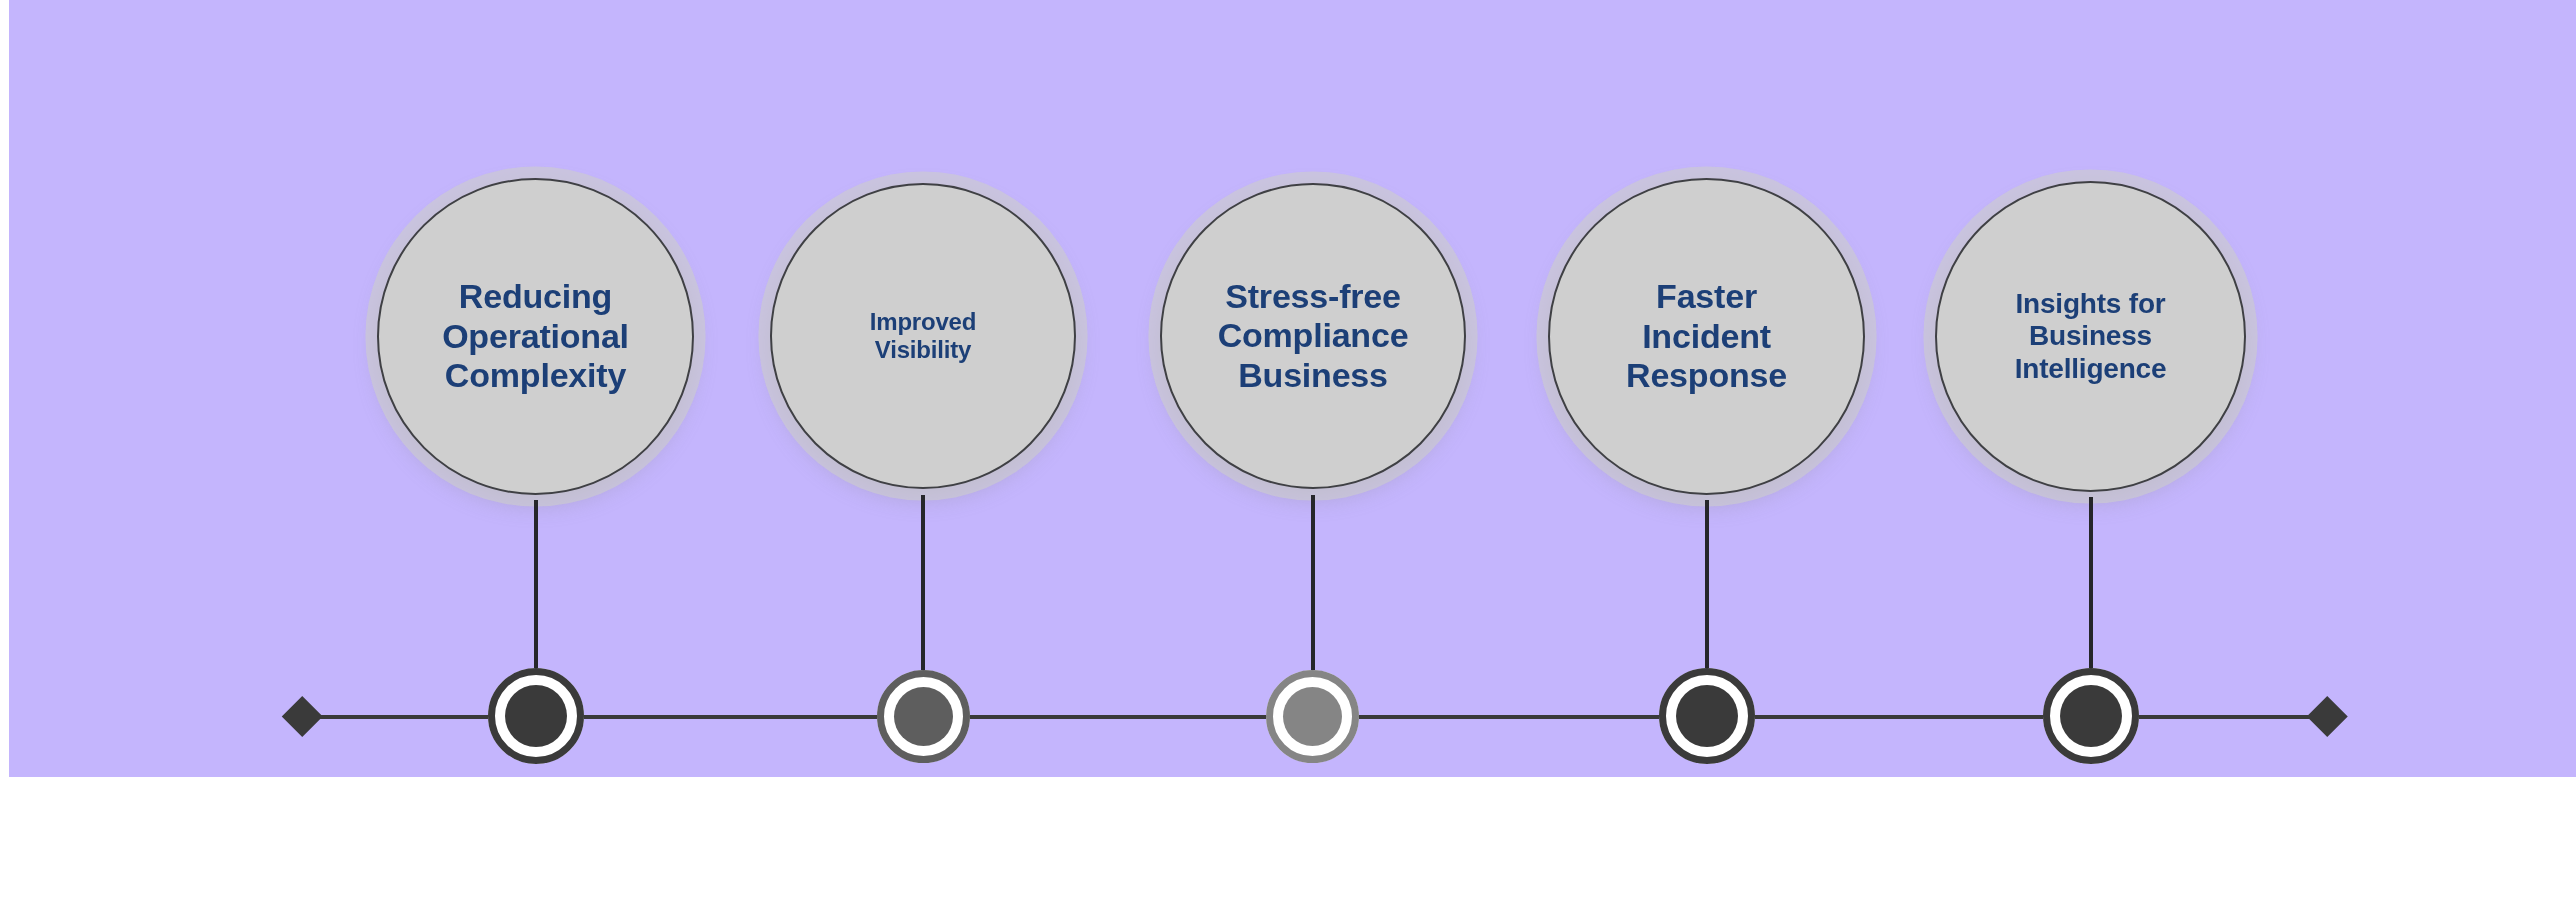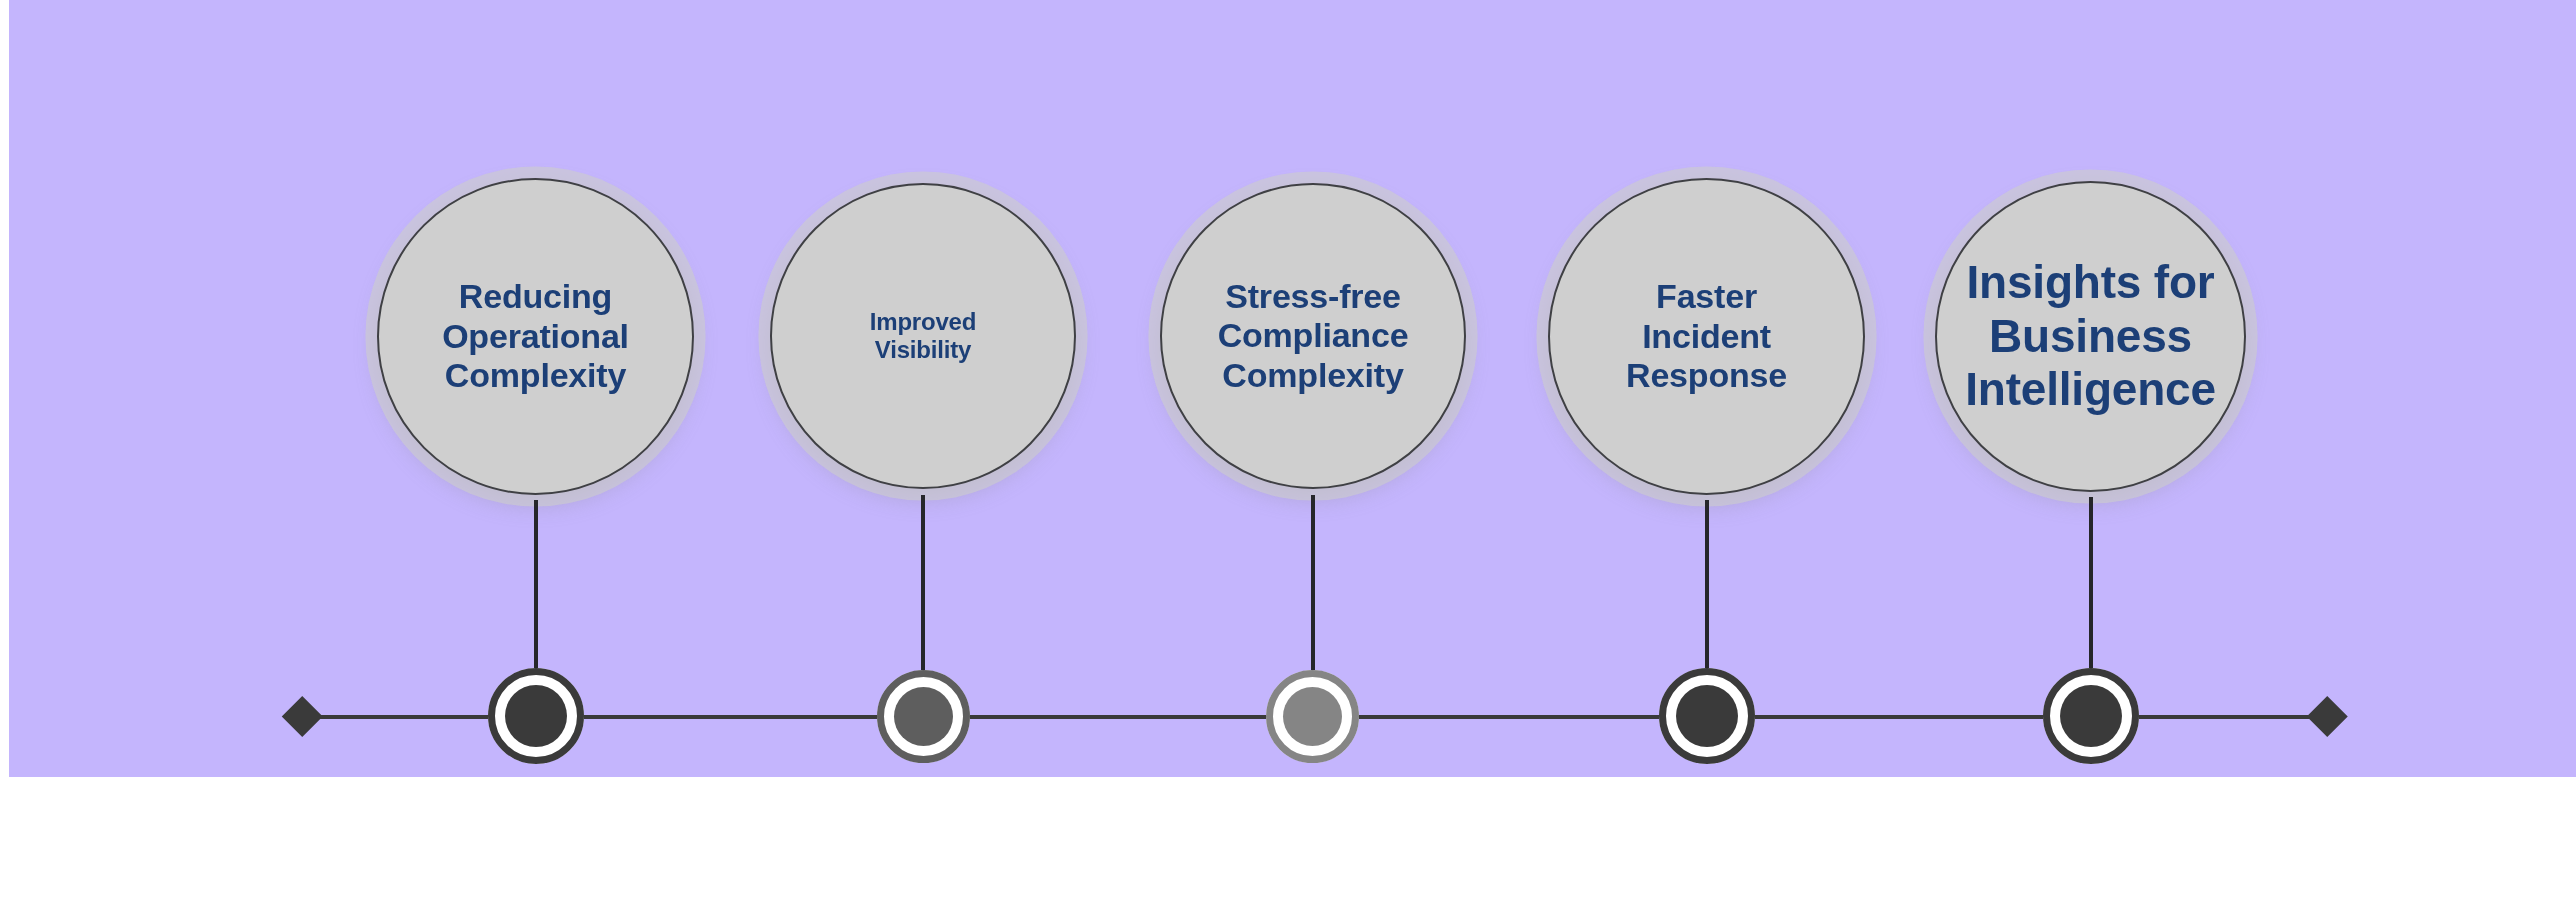--- a/index.html
+++ b/index.html
@@ -128,21 +128,21 @@
         <div class="stem" style="left: 912px; top: 495px; height: 175px;"></div>
         <div class="marker" style="left: 868px; top: 670px; width: 93px; height: 93px;">
           <div class="marker-ring" style="border-width: 7.1px; border-color: rgb(94, 94, 94);"></div>
           <div class="marker-dot" style="left: 17px; top: 17px; width: 59px; height: 59px; background: rgb(94, 94, 94);"></div>
         </div>
       </div>
       <div class="node">
         <div class="bubble" style="left: 1151px; top: 183px; width: 306px; height: 306px;">
           <div class="bubble-label" style="font-size: 34px;">Stress-free
 Compliance
-Complexity</div>
+Business</div>
         </div>
         <div class="stem" style="left: 1302px; top: 495px; height: 175px;"></div>
         <div class="marker" style="left: 1257px; top: 670px; width: 93px; height: 93px;">
           <div class="marker-ring" style="border-width: 7.1px; border-color: rgb(133, 133, 133);"></div>
           <div class="marker-dot" style="left: 17px; top: 17px; width: 59px; height: 59px; background: rgb(133, 133, 133);"></div>
         </div>
       </div>
       <div class="node">
         <div class="bubble" style="left: 1539px; top: 178px; width: 317px; height: 317px;">
           <div class="bubble-label" style="font-size: 34px;">Faster
@@ -150,21 +150,21 @@
 Response</div>
         </div>
         <div class="stem" style="left: 1696px; top: 500px; height: 168px;"></div>
         <div class="marker" style="left: 1650px; top: 668px; width: 96px; height: 96px;">
           <div class="marker-ring" style="border-width: 7.1px; border-color: rgb(58, 58, 58);"></div>
           <div class="marker-dot" style="left: 17px; top: 17px; width: 62px; height: 62px; background: rgb(58, 58, 58);"></div>
         </div>
       </div>
       <div class="node">
         <div class="bubble" style="left: 1926px; top: 181px; width: 311px; height: 311px;">
-          <div class="bubble-label" style="font-size: 46px;">Insights for
+          <div class="bubble-label" style="font-size: 28px;">Insights for
 Business
 Intelligence</div>
         </div>
         <div class="stem" style="left: 2080px; top: 497px; height: 171px;"></div>
         <div class="marker" style="left: 2034px; top: 668px; width: 96px; height: 96px;">
           <div class="marker-ring" style="border-width: 7.1px; border-color: rgb(58, 58, 58);"></div>
           <div class="marker-dot" style="left: 17px; top: 17px; width: 62px; height: 62px; background: rgb(58, 58, 58);"></div>
         </div>
       </div>
     </div>

